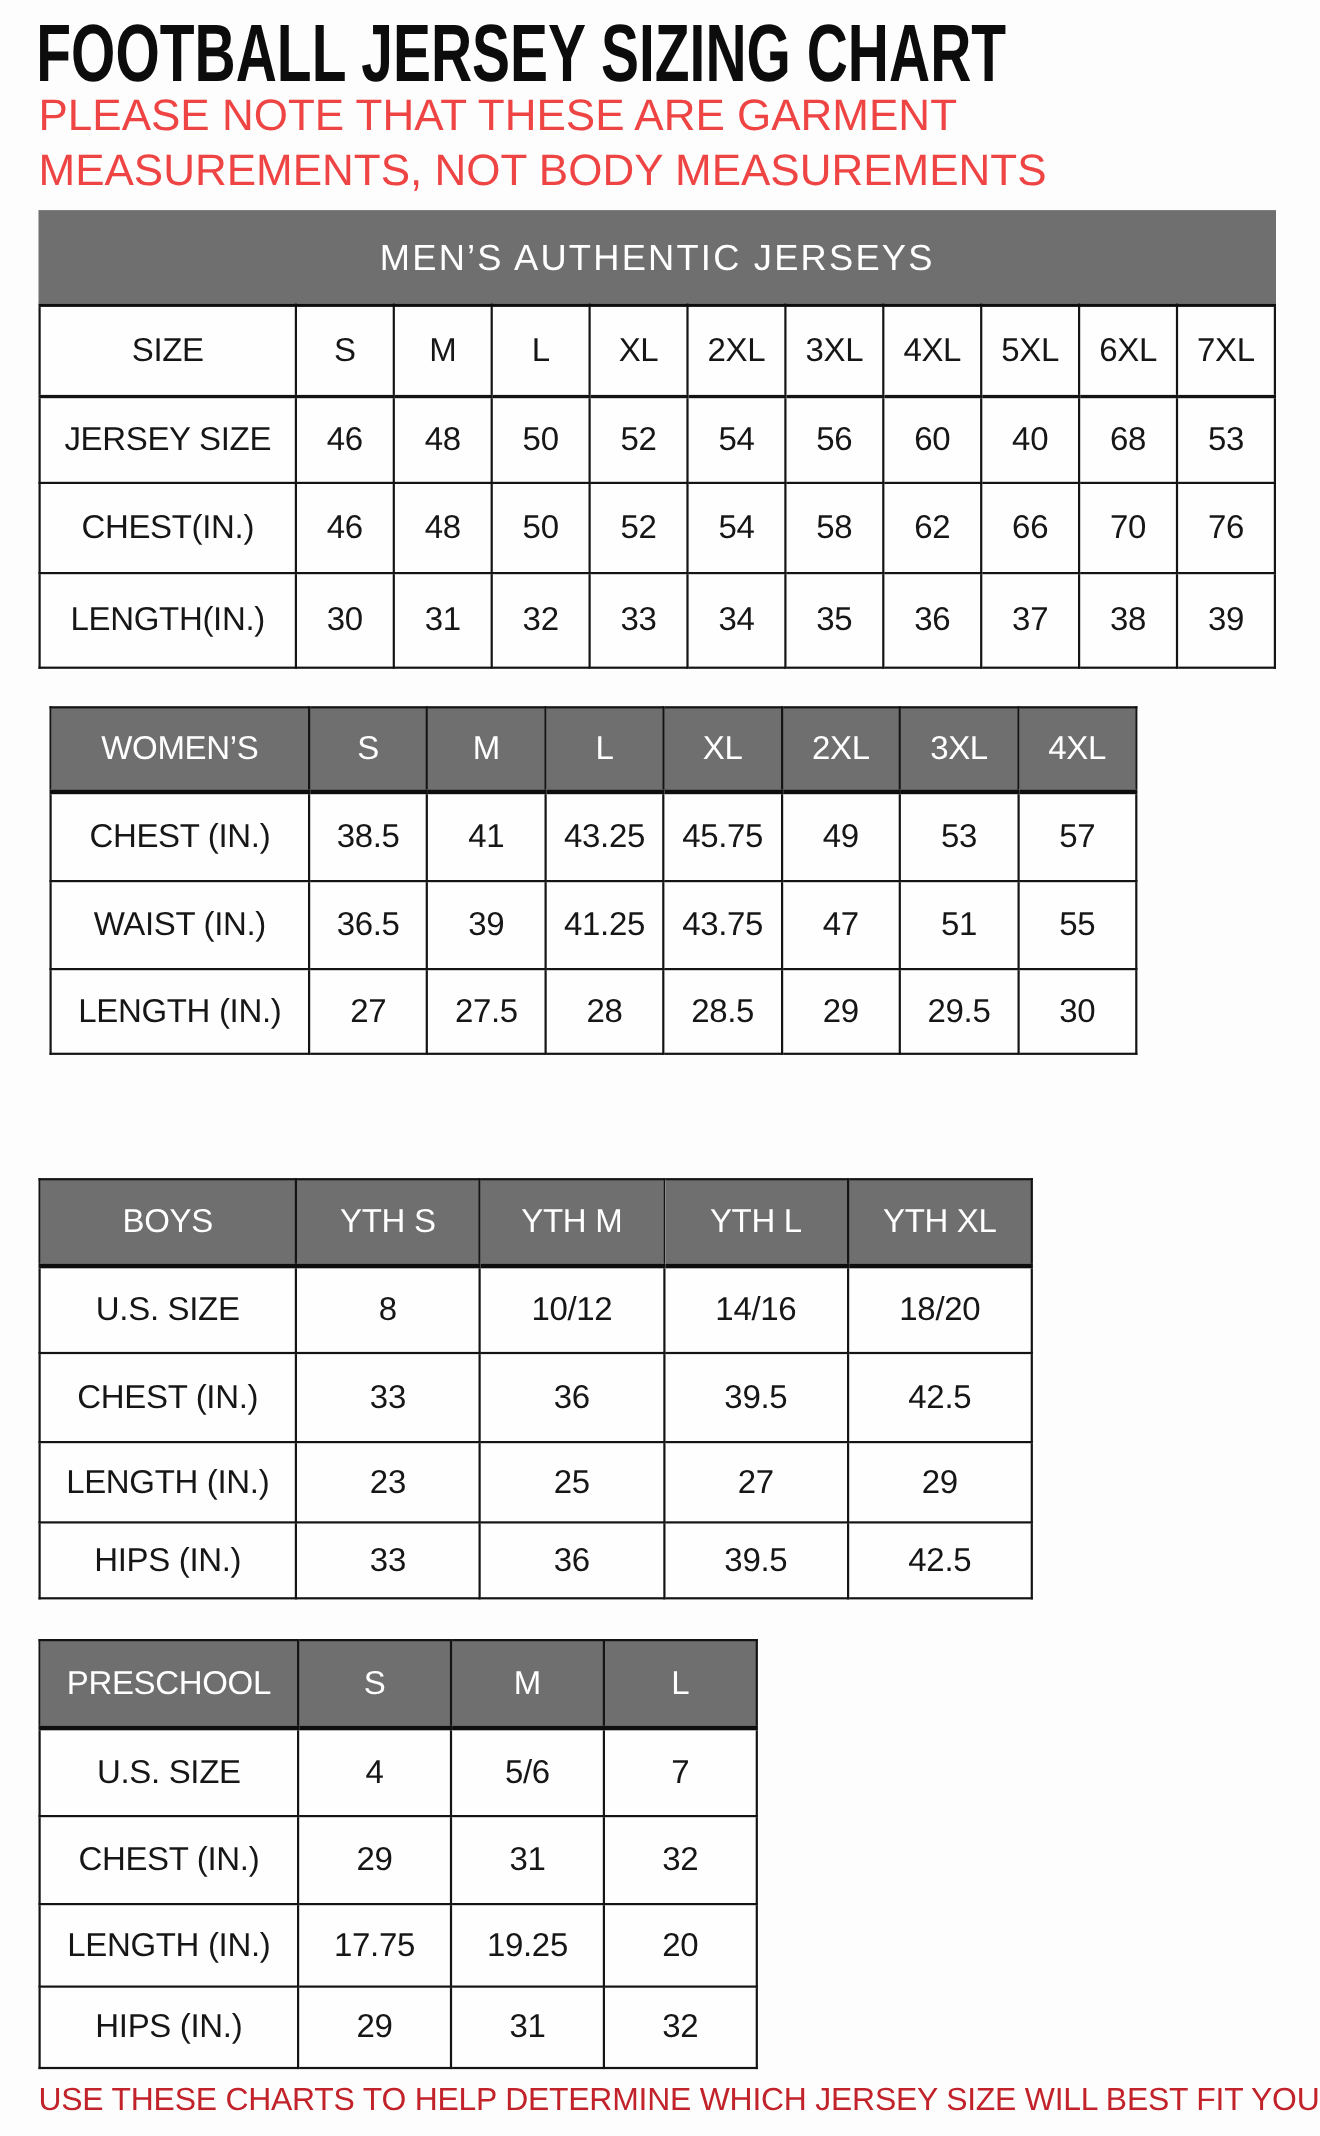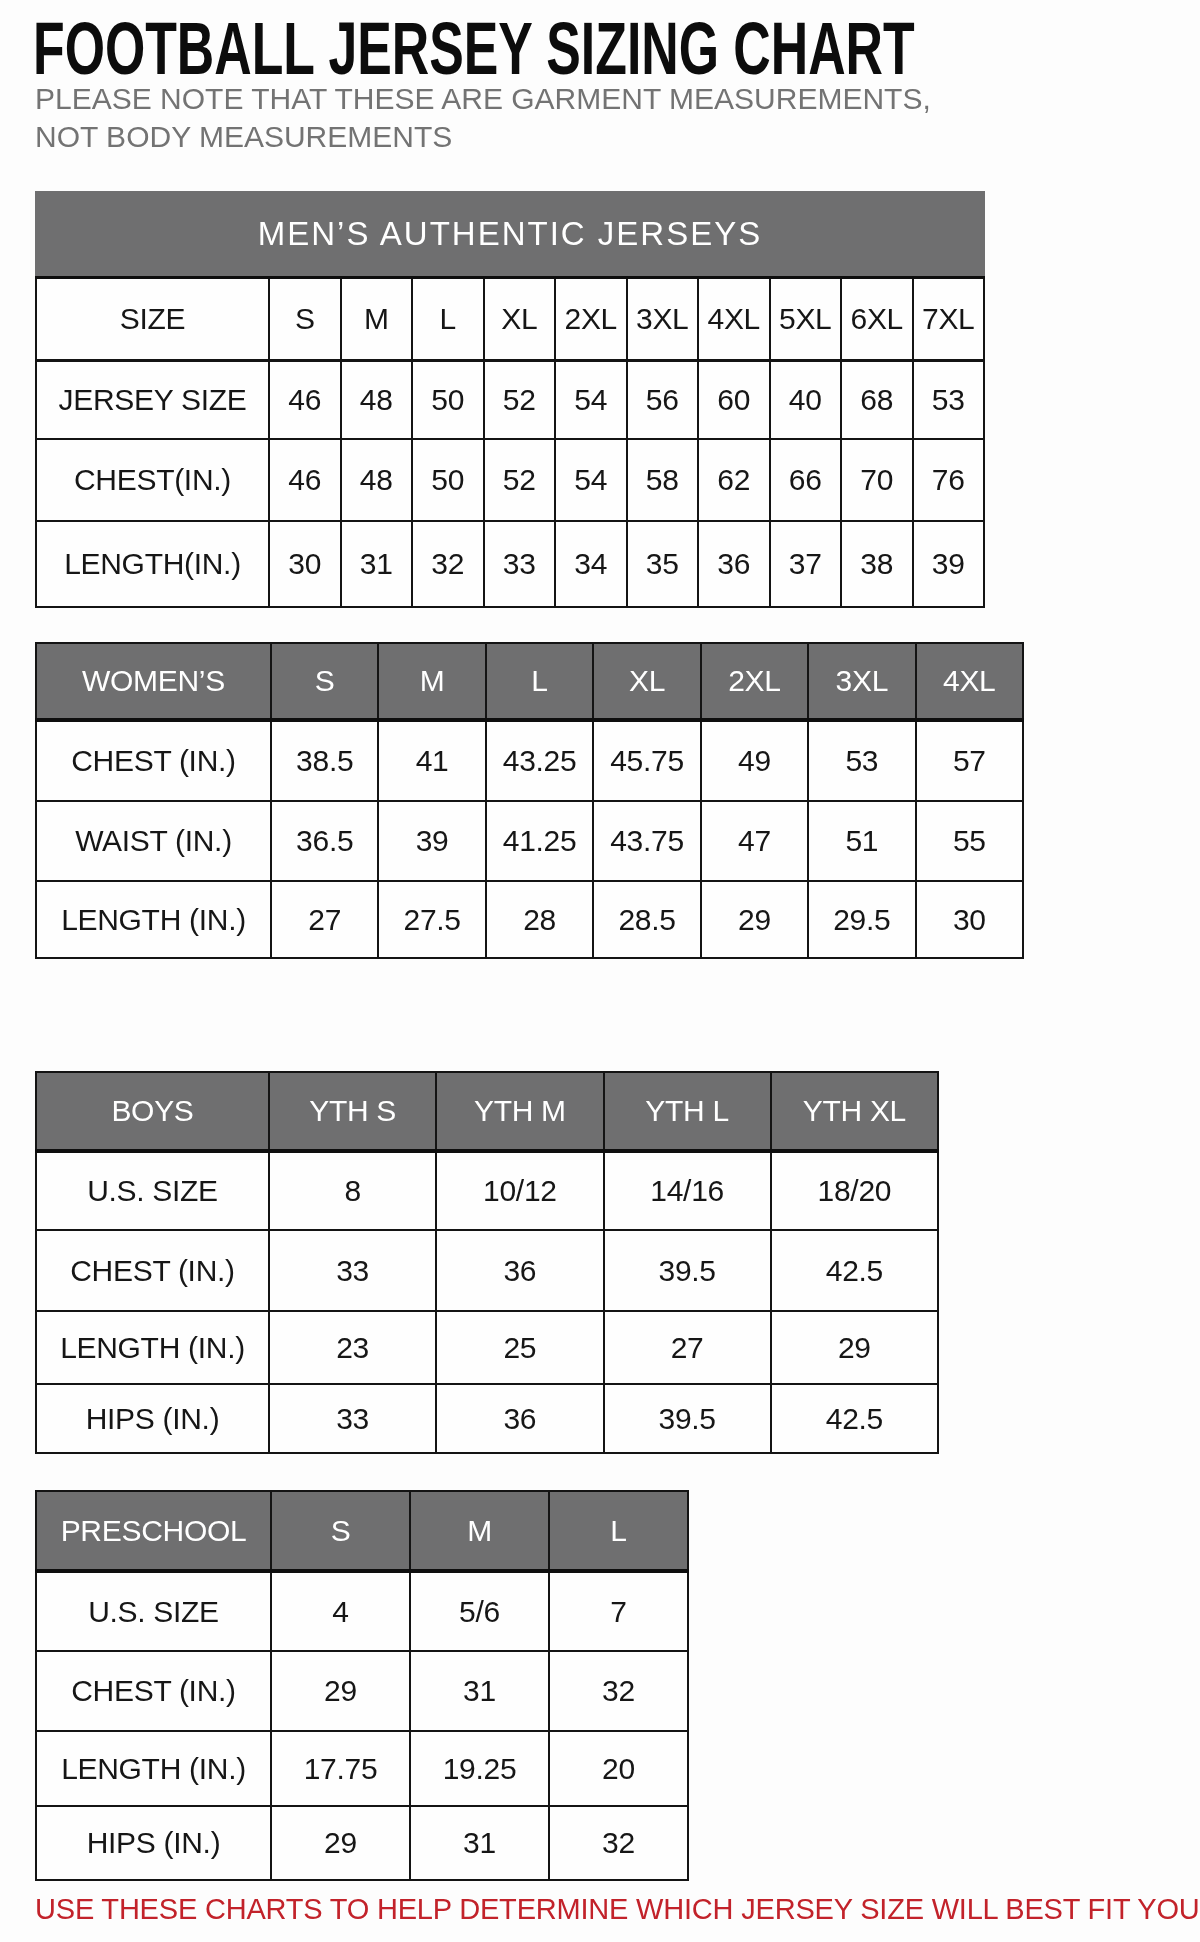--- a/index.html
+++ b/index.html
@@ -9,21 +9,21 @@
     font-family:"Liberation Sans",sans-serif;overflow:hidden;
   }
   .title{
     position:absolute;left:33px;top:12px;
     font-size:74px;font-weight:bold;line-height:1;color:#0c0c0c;
     letter-spacing:0px;white-space:nowrap;
     transform:scaleX(0.70);transform-origin:left top;
   }
   .note{
     position:absolute;left:35px;top:80px;width:950px;
-    font-size:30px;line-height:1.25;color:#737373;
+    font-size:40px;line-height:1.25;color:#ef4444;
   }
   .footer-note{
     position:absolute;left:35px;top:1893px;width:1160px;
     font-size:29px;color:#c2222a;white-space:nowrap;letter-spacing:-0.2px;
   }
   .tbl{position:absolute;}
   .banner{
     background:#6f6f70;color:#ffffff;text-align:center;
     font-size:33px;letter-spacing:2px;height:85px;line-height:85px;
   }
@@ -34,30 +34,30 @@
   .tbl td{
     border:2px solid #141414;text-align:center;vertical-align:middle;
     font-size:30px;padding:0;background:#fefefe;color:#161616;
     letter-spacing:-0.3px;overflow:hidden;
   }
   tr.hdr td{
     background:#6f6f70;color:#ffffff;border-bottom:4px solid #0e0e0e;
   }
   .tbl td.lbl{padding:0 10px;}
   
-  .mens{left:35px;top:191px;width:950px;}
+  .mens{left:35px;top:191px;width:1125px;}
   .mens table{border-top:3px solid #0e0e0e;padding-left:32px;}
   .mens col.c0{width:233px;}
   .mens tr.r0{height:83px;}
   .mens tr.r1{height:78px;}
   .mens tr.r2{height:82px;margin-left:24px;}
   .mens tr.r3{height:86px;}
   .mens tr.r0 td{border-bottom:3px solid #141414;}
   
-  .womens{left:35px;top:642px;width:989px;}
+  .womens{left:45px;top:642px;width:989px;}
   .womens col.c0{width:235px;}
   .womens tr.hdr{height:77px;}
   .womens tr.r1{height:78px;}
   .womens tr.r2{height:81px;}
   .womens tr.r3{height:80px;}
   .womens tr.r4{height:77px;}
   
   .boys{left:35px;top:1071px;width:904px;}
   .boys col.c0{width:233px;}
   .boys tr.hdr{height:79px;}

